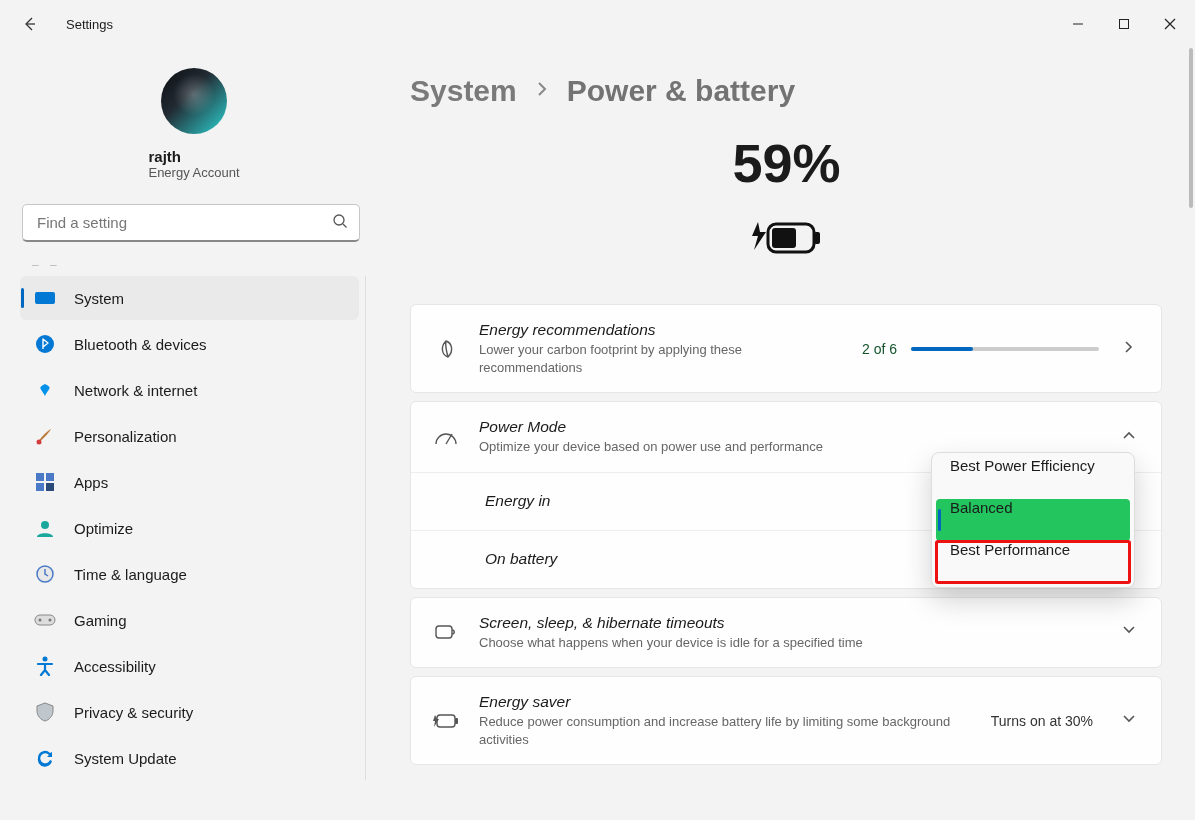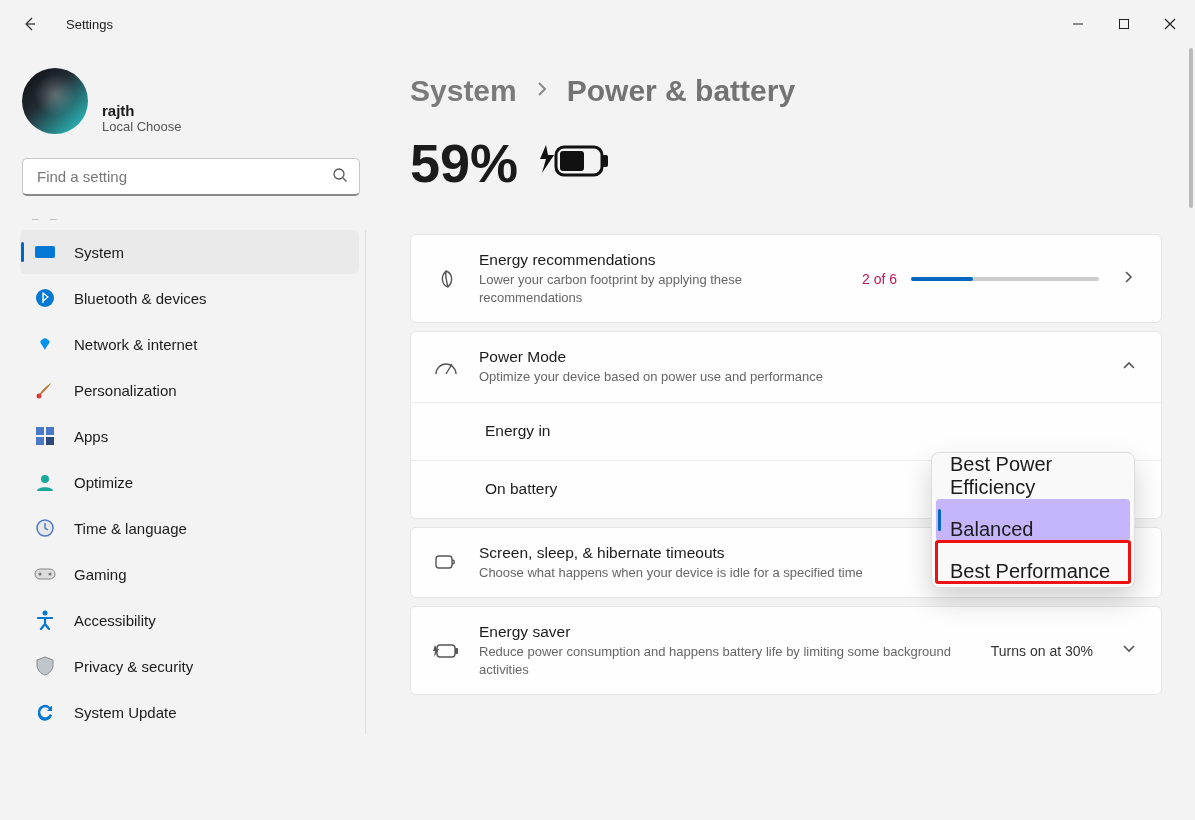--- a/index.html
+++ b/index.html
@@ -47,24 +47,25 @@
 
   
   .sidebar {
     width: 370px;
     flex: 0 0 370px;
     padding: 20px 4px 0 20px;
     position: relative;
   }
   .profile {
     display:flex;
-    align-items:flex-end;
+    align-items:center;
     gap: 14px;
     margin-bottom: 24px;
     padding-left: 2px;
+    flex-direction: column;
   }
   .avatar {
     width: 66px; height: 66px; border-radius: 50%;
     background: radial-gradient(circle at 50% 40%, #fff4, transparent 40%),
                 linear-gradient(135deg, #0b0d10 0%, #222b33 40%, #2dd4d4 100%);
     position: relative;
     overflow: hidden;
   }
   .username { font-size: 15px; font-weight: 600; }
   .account-type { font-size: 13px; color: #555; }
@@ -141,20 +142,21 @@
     font-size: 30px; font-weight: 600; color: #7a7a7a;
   }
   .bc-chev { color:#7a7a7a; }
   .bc-page {
     font-size: 30px; font-weight: 600; color:#737373;
   }
 
   .battery-row {
     display:flex; align-items:center; gap: 22px;
     margin-bottom: 40px;
+    flex-direction: column;
   }
   .battery-pct { font-size: 54px; font-weight: 600; }
 
   .card {
     background:#fefefe;
     border:1px solid #e6e6e6;
     border-radius: 6px;
     margin-bottom: 8px;
     width: 752px;
   }
@@ -165,55 +167,55 @@
     min-height: 68px;
   }
   .card-sub-row {
     border-top: 1px solid #eee;
     padding: 12px 22px 12px 74px;
     min-height: 58px;
     display:flex; align-items:center;
   }
   .cicon { width:26px; flex:0 0 26px; display:flex;align-items:center;justify-content:center; color:#444; }
   .ctext { flex:1; }
-  .ctitle { font-size:15.5px; font-weight:400; }
+  .ctitle { font-size:15.5px; font-weight:400;font-style:italic; }
   .csub { font-size: 13px; color: #666; margin-top:2px; line-height:1.35; max-width: 500px;}
 
   .right-text { font-size: 14px; color:#333; margin-right: 6px; white-space: nowrap;}
   .chev { color:#555; width:20px; text-align:center; }
 
   .prog-wrap { display:flex; align-items:center; gap:14px; }
-  .prog-label { font-size:14px; color:#be185d; }
+  .prog-label { font-size:14px; color:#14532d; }
   .prog {
     width: 188px; height: 4px; background:#ccc; border-radius:2px; position:relative;
   }
   .prog .fill { position:absolute; left:0; top:0; bottom:0; width:33%; background:#0067c0; border-radius:2px;}
 
   
   .dropdown {
     position:absolute;
     width: 204px;
     background:#f9f9f9;
     border:1px solid #ddd;
     border-radius: 8px;
     box-shadow: 0 12px 28px rgba(0,0,0,.18);
     padding: 4px;
     right: 60px;
     top: 404px;
     z-index: 10;
   }
   .dd-item {
     height: 42px;
-    display:flex; align-items:flex-end;
+    display:flex; align-items:flex-start;
     padding: 0 14px;
     border-radius:4px;
-    font-size: 20px;
+    font-size: 15px;
     position:relative;
   }
-  .dd-item.selected { background:#c4b5fd; }
+  .dd-item.selected { background:#22c55e; }
   .dd-item.selected::before {
     content:""; position:absolute; left:2px; top:10px; bottom:10px; width:3px;
     background:#0067c0; border-radius:2px;
   }
   .dd-item.highlight {
     outline: 3px solid #e11; outline-offset:-2px; border-radius:2px;
   }
 
   .vscroll {
     position:absolute; right:0; top:48px; bottom:0; width:8px;
@@ -253,21 +255,21 @@
   </div>
 </div>
 
 <div class="app">
 
   <aside class="sidebar">
     <div class="profile">
       <div class="avatar"></div>
       <div>
         <div class="username">rajth</div>
-        <div class="account-type">Local Choose</div>
+        <div class="account-type">Energy Account</div>
       </div>
     </div>
 
     <div class="search-wrap">
       <input class="search" type="text" placeholder="Find a setting" style="">
       <span class="search-icon">
         <svg width="16" height="16" viewBox="0 0 16 16" fill="none" stroke="currentColor" stroke-width="1.3">
             <circle cx="7" cy="7" r="5"></circle>
             <path d="M11 11l3.5 3.5"></path>
           </svg>
@@ -476,21 +478,21 @@
       <div class="card-row">
         <span class="cicon">
           <svg width="26" height="18" viewBox="0 0 26 18" fill="none" stroke="#555" stroke-width="1.4">
               <rect x="4" y="3" width="18" height="12" rx="3"></rect>
               <rect x="22" y="6" width="3" height="6" rx="1" fill="#555" stroke="none"></rect>
               <path d="M2 3 0 9l2 0-1 6 5-8H4z" fill="#555" stroke="none"></path>
             </svg>
         </span>
         <div class="ctext">
           <div class="ctitle">Energy saver</div>
-          <div class="csub">Reduce power consumption and happens battery life by limiting some background activities</div>
+          <div class="csub">Reduce power consumption and increase battery life by limiting some background activities</div>
         </div>
         <span class="right-text">Turns on at 30%</span>
         <span class="chev">
           <svg width="14" height="14" viewBox="0 0 14 14" fill="none" stroke="#555" stroke-width="1.6">
               <path d="M2 4l5 5 5-5"></path>
             </svg>
         </span>
       </div>
     </div>
 

